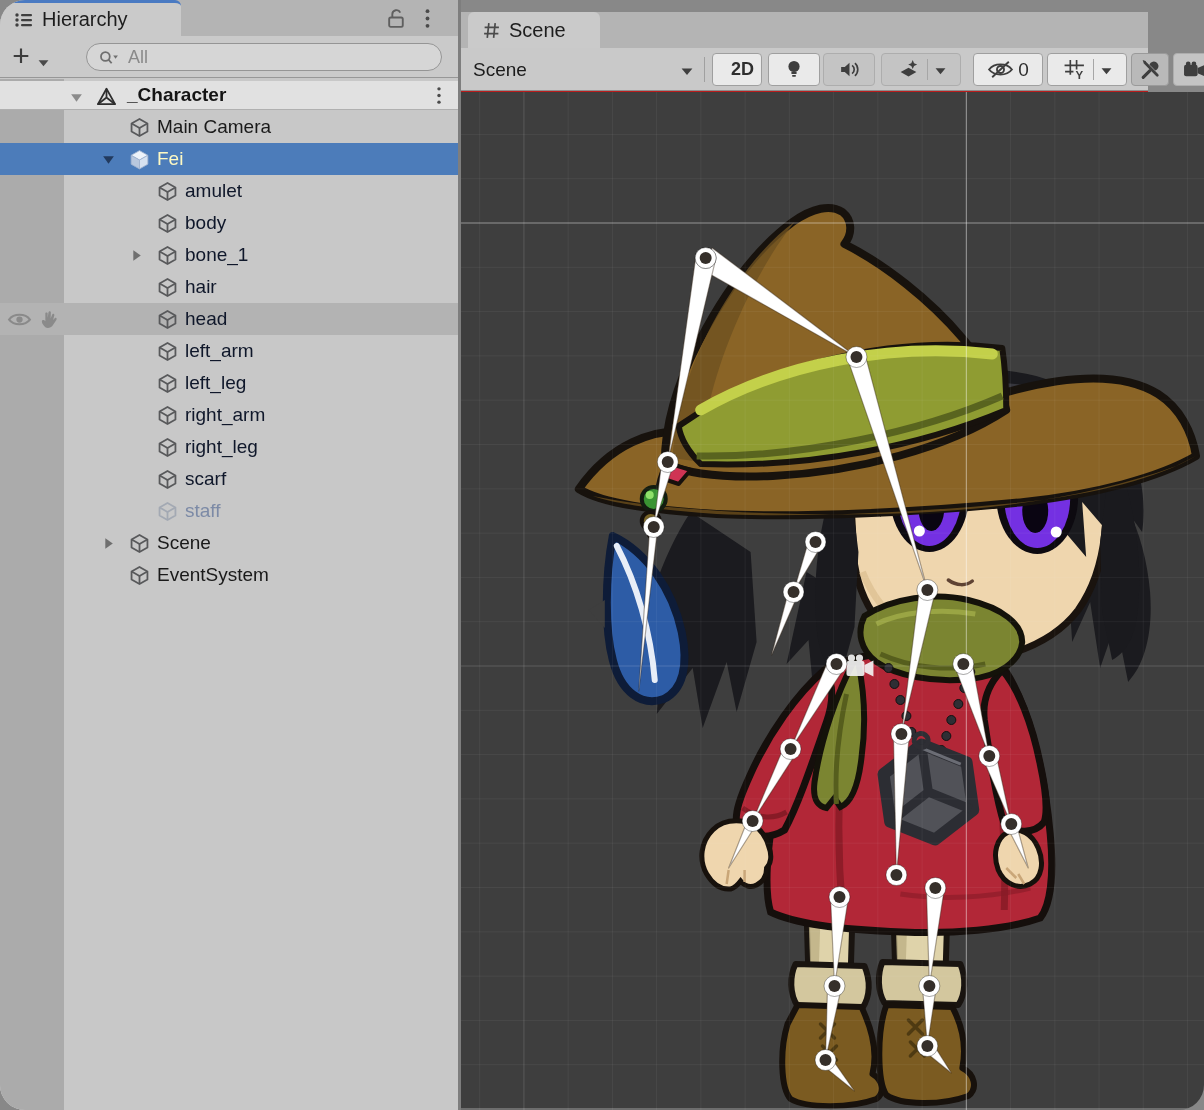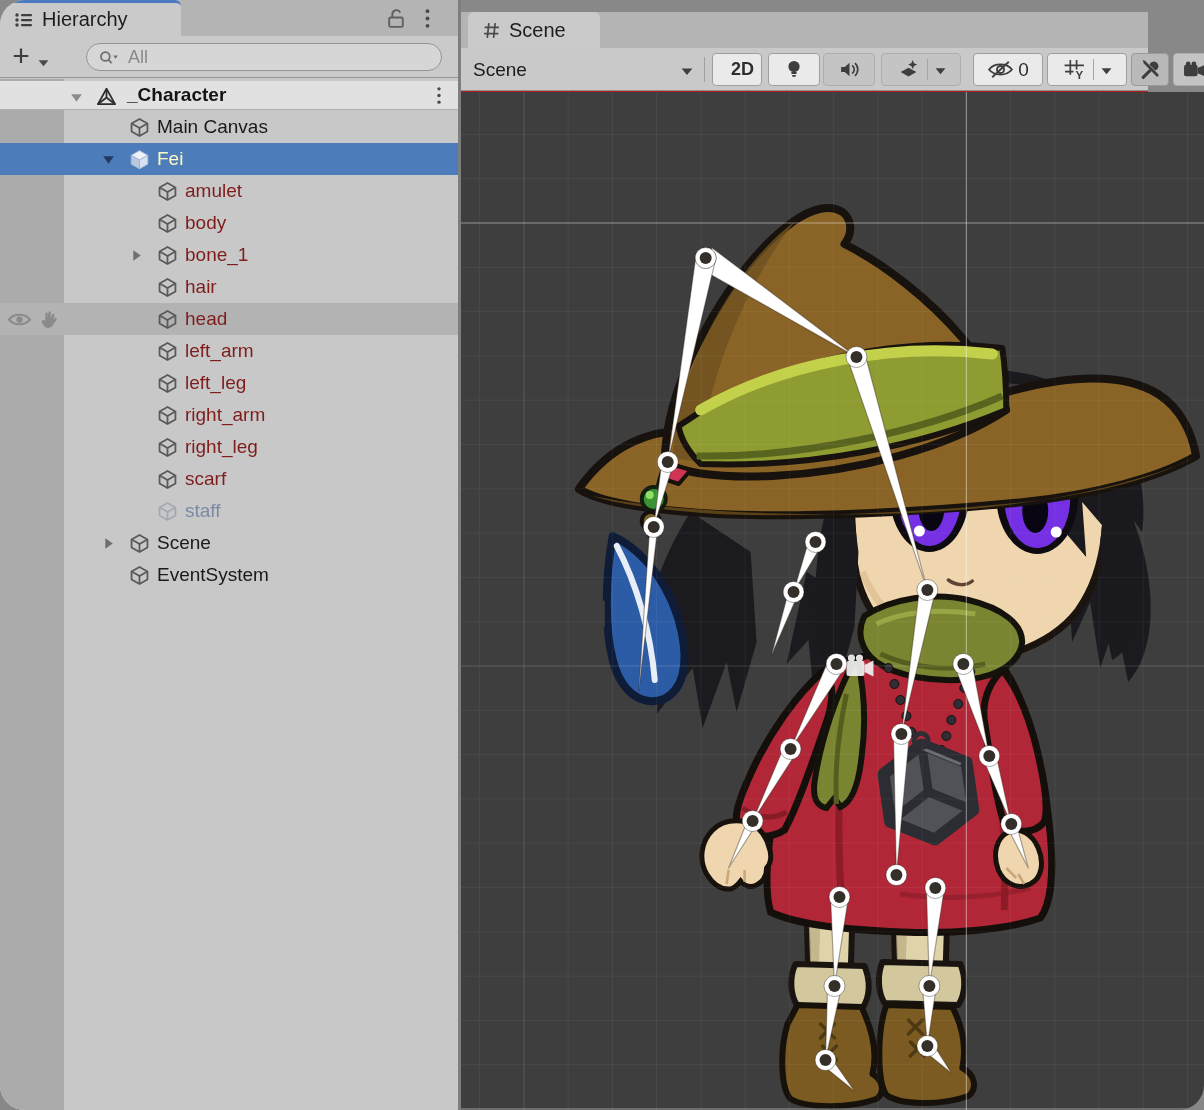--- a/index.html
+++ b/index.html
@@ -26,21 +26,21 @@
   #search-input::placeholder{color:#8a8a8a;}
   #tree{position:absolute;left:0;top:79px;right:0;bottom:0;background:#c8c8c8;overflow:hidden;}
   #gutter{position:absolute;left:0;top:0;width:64px;bottom:0;background:#ababab;}
   #scene-row{position:absolute;left:0;top:2px;right:0;height:29px;background:#e1e1e1;
        border-bottom:1px solid #b0b0b0;box-sizing:border-box;}
   #scene-row .lbl{position:absolute;left:127px;top:3px;font-size:19px;font-weight:bold;color:#141414;}
   .row{position:absolute;left:0;right:0;height:32px;}
   .row.hov{background:#b3b3b3;}
   .row.sel{background:#4c7cba;}
   .row .lbl{position:absolute;top:5px;font-size:19px;color:#1a1a1a;white-space:nowrap;}
-  .row .lbl.blue{color:#7f1d1d;}
+  .row .lbl.blue{color:#0f172a;}
   .row .lbl.dis{color:#7c8aa6;}
   .row .lbl.white{color:#fef9c3;}
   .arr,.icn,.gut{position:absolute;display:flex;align-items:center;justify-content:center;}
   .arr{width:16px;height:32px;top:0;}
   .icn{width:24px;height:32px;top:0;}
   .gut{width:26px;height:32px;top:0;}
   #panel-divider{position:absolute;left:458px;top:0;width:3px;height:1110px;background:#7e7e7e;}
   
   #scene{position:absolute;left:461px;top:12px;width:687px;height:1110px;background:#b91c1c;}
   #scene-tab{left:7px;width:132px;}
@@ -144,21 +144,21 @@
       </div>
       <div id="tree-rows">
           <div class="row" style="top: 32px;">
             <span class="icn" style="left:127px">
               <svg width="23" height="23" viewBox="0 0 22 22" fill="none" stroke="#58595b" stroke-width="1.7" stroke-linejoin="round">
                 <path d="M11 2.8 L18.6 7.1 L18.6 14.9 L11 19.2 L3.4 14.9 L3.4 7.1 Z"></path>
                 <path d="M3.5 7.2 L11 11.4 L18.5 7.2"></path>
                 <path d="M11 11.4 L11 19"></path>
               </svg>
             </span>
-            <span class="lbl " style="left:157px">Main Canvas</span>
+            <span class="lbl " style="left:157px">Main Camera</span>
           </div>
           <div class="row sel" style="top: 64px;">
             <span class="arr" style="left:100px">
               <svg width="15" height="15" viewBox="0 0 14 14">
                 <path d="M2 4 L12 4 L7 11 Z" fill="#223a5e"></path>
               </svg>
             </span>
             <span class="icn" style="left:127px">
               <svg width="23" height="23" viewBox="0 0 22 22">
                 <g stroke="#9fb2cf" stroke-width="0.8">

